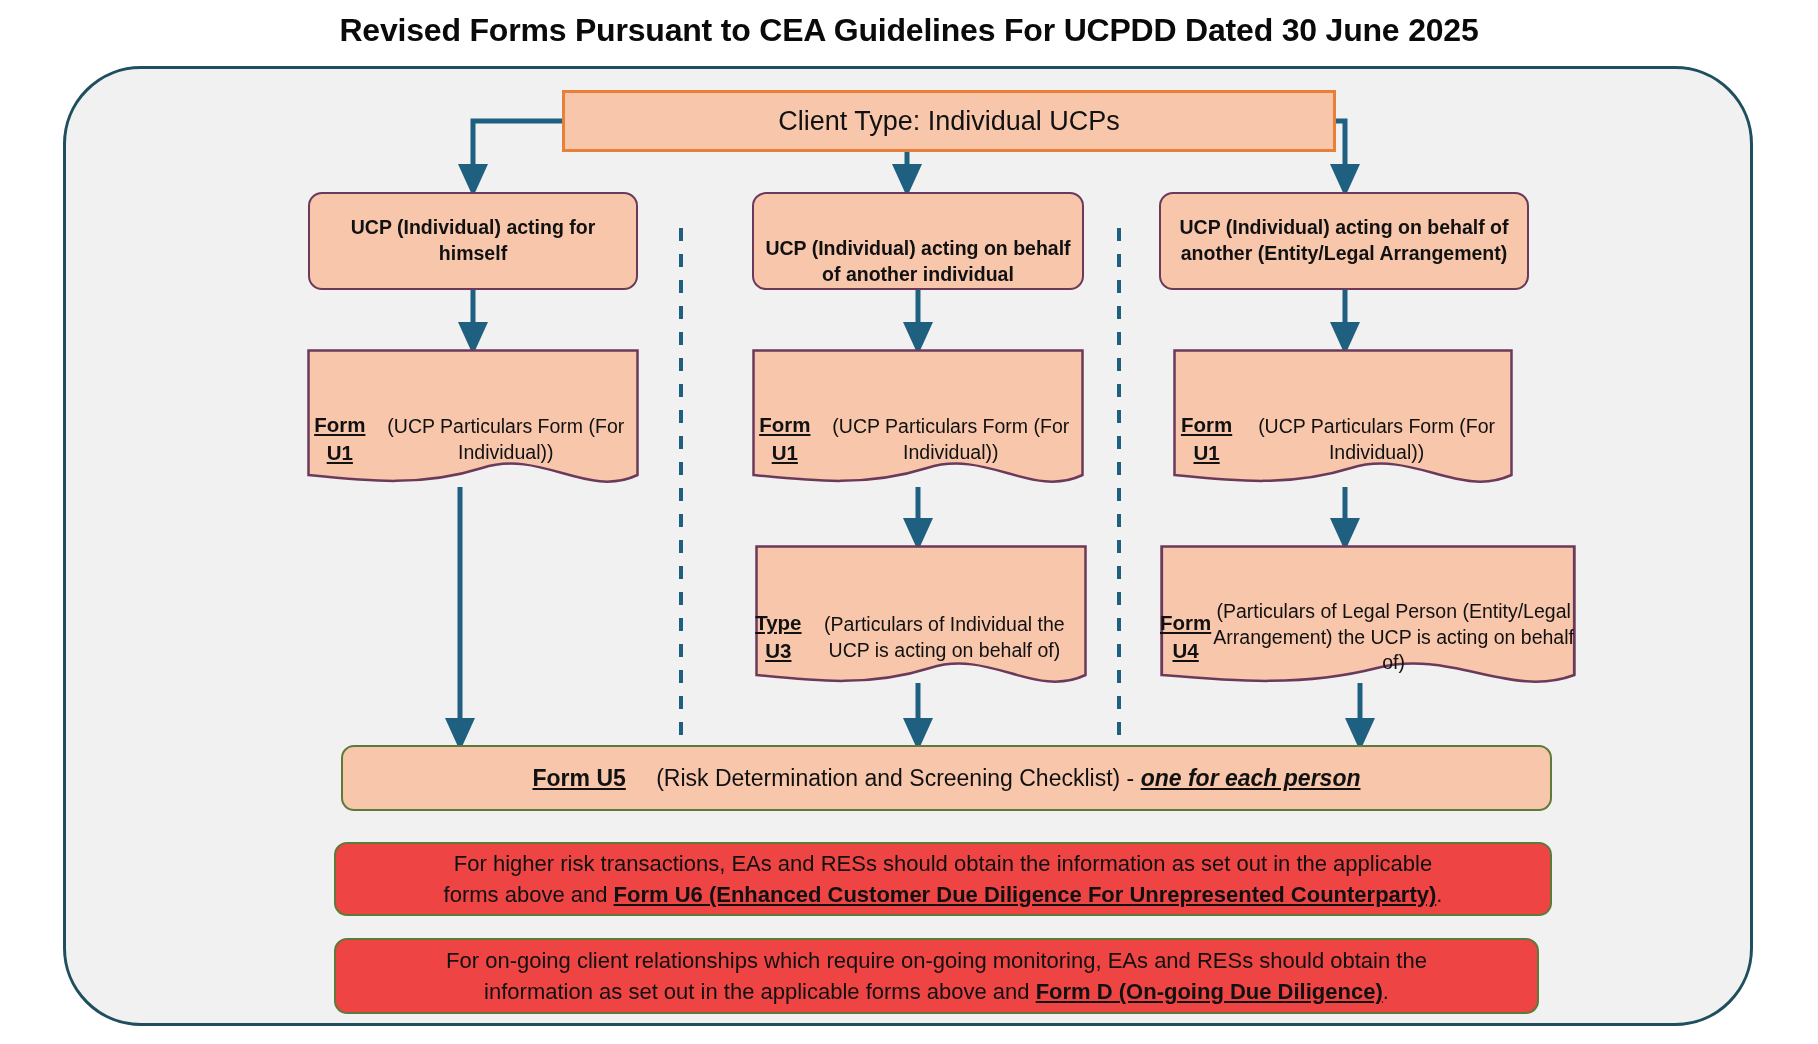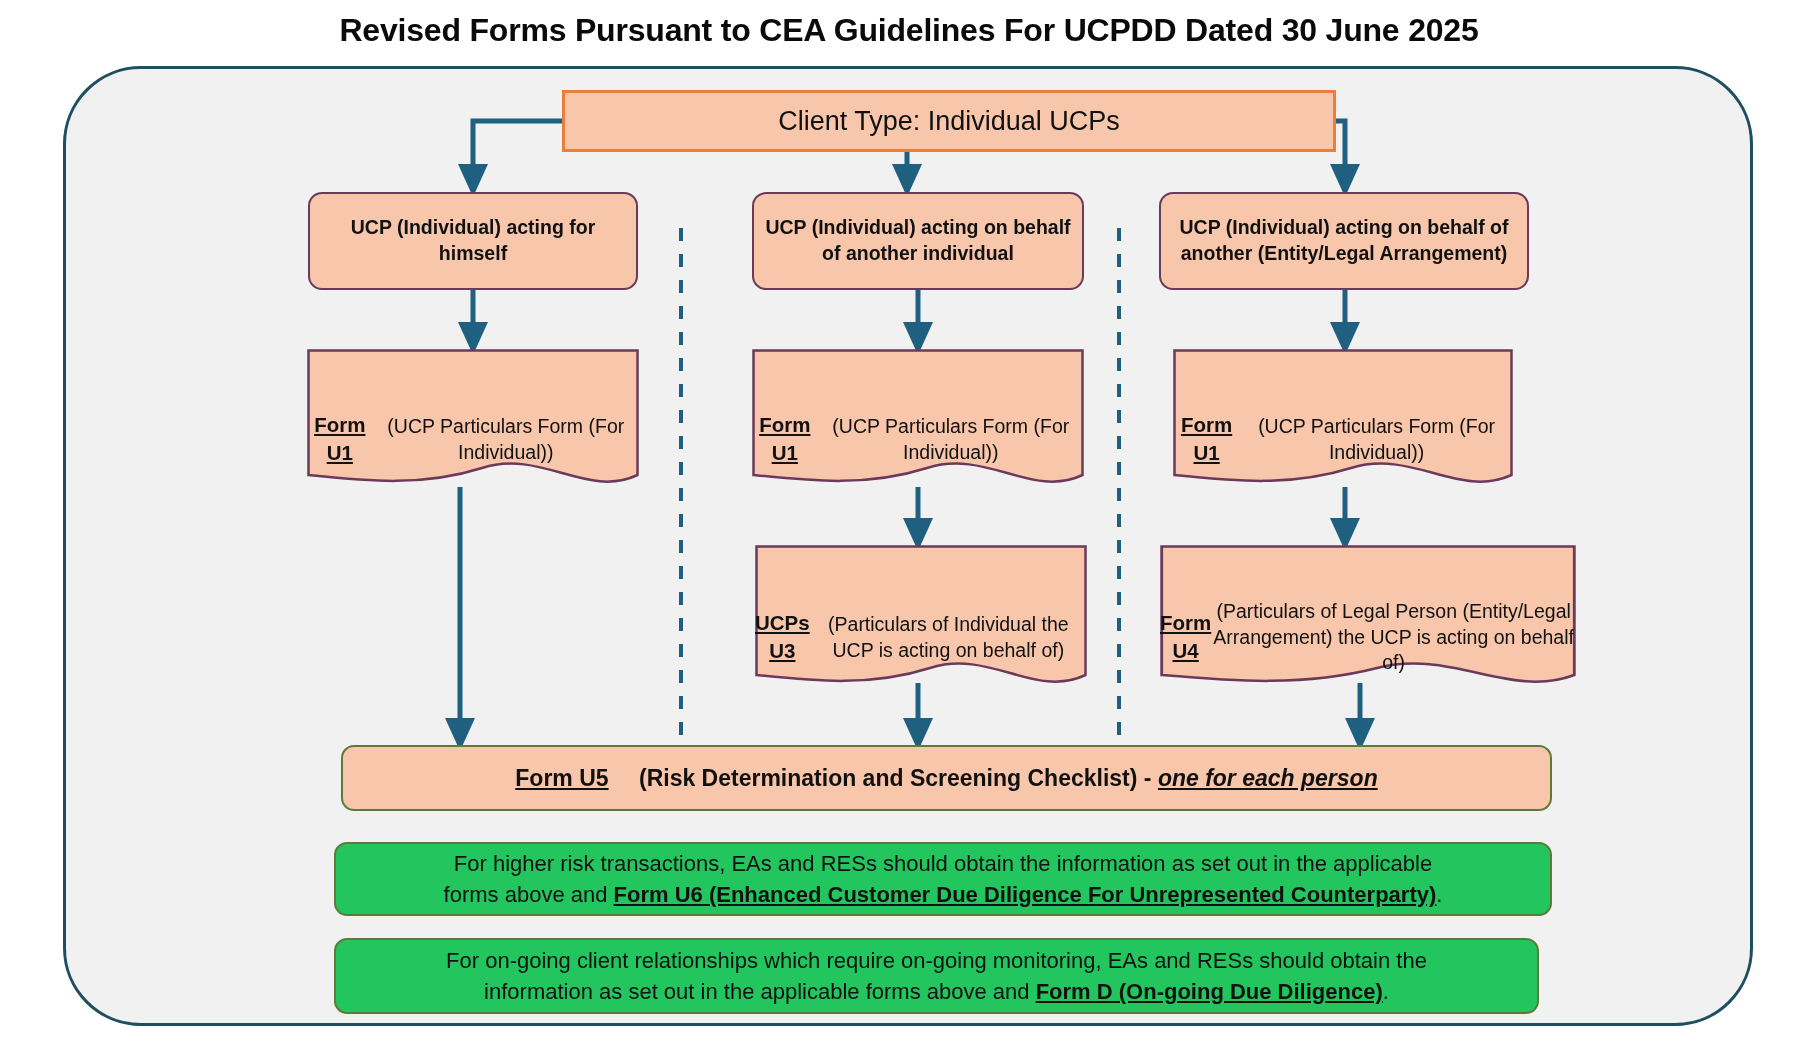--- a/index.html
+++ b/index.html
@@ -80,21 +80,21 @@
     background: #f7c6ab;
     border: 2.5px solid #6b3a5b;
     border-radius: 14px;
     height: 98px;
     font-size: 19.5px;
     font-weight: bold;
     line-height: 1.33;
     padding: 0 4px;
   }
   .branch-1 { left: 308px;  top: 192px; width: 330px; }
-  .branch-2 { left: 752px;  top: 192px; width: 332px; }
+  .branch-2 { left: 752px;  top: 192px; width: 332px; justify-content: flex-end; }
   .branch-3 { left: 1159px; top: 192px; width: 370px; }
 
   
   .doc {
     position: absolute;
     box-sizing: border-box;
   }
   .doc .doc-svg {
     position: absolute;
     left: 0;
@@ -140,26 +140,26 @@
     width: 1211px;
     height: 66px;
     background: #f7c6ab;
     border: 2.5px solid #5e7a3a;
     border-radius: 13px;
     font-size: 23px;
     color: #111111;
   }
   .u5-bar .u5-line { display: block; }
   .u5-bar .u5-form { font-weight: bold; text-decoration: underline; }
-  .u5-bar .u5-mid  { font-weight: bold; margin-left: 24px; }
+  .u5-bar .u5-mid  { font-weight: normal; margin-left: 24px; }
   .u5-bar .u5-em   { font-weight: bold; font-style: italic; text-decoration: underline; }
 
   
   .note {
-    background: #22c55e;
+    background: #ef4444;
     border: 2.5px solid #5e7a3a;
     border-radius: 13px;
     font-size: 22px;
     line-height: 1.42;
     color: #111111;
     padding: 0 22px;
   }
   .note-1 { left: 334px; top: 842px; width: 1218px; height: 74px; }
   .note-2 { left: 334px; top: 938px; width: 1205px; height: 76px; }
   .note b {
@@ -245,21 +245,21 @@
     <span class="form-id">Form U1</span>
     <span class="form-desc">(UCP Particulars Form (For Individual))</span>
   </div>
 </div>
 
 <div class="doc doc-u3">
   <svg class="doc-svg" viewBox="0 0 332 152" preserveAspectRatio="none">
     <path d="M1.5,1.5 H330.5 V130 C280,154 235,104 175,123 C115,142 60,136 1.5,130 Z" fill="#f7c6ab" stroke="#6b3a5b" stroke-width="2.5"></path>
   </svg>
   <div class="doc-text">
-    <span class="form-id">UCPs U3</span>
+    <span class="form-id">Type U3</span>
     <span class="form-desc">(Particulars of Individual the UCP is acting on behalf of)</span>
   </div>
 </div>
 
 <div class="doc doc-u4">
   <svg class="doc-svg" viewBox="0 0 368 152" preserveAspectRatio="none">
     <path d="M1.5,1.5 H366.5 V130 C310,154 258,104 192,123 C126,142 64,136 1.5,130 Z" fill="#f7c6ab" stroke="#6b3a5b" stroke-width="2.5"></path>
   </svg>
   <div class="doc-text">
     <span class="form-id">Form U4</span>

